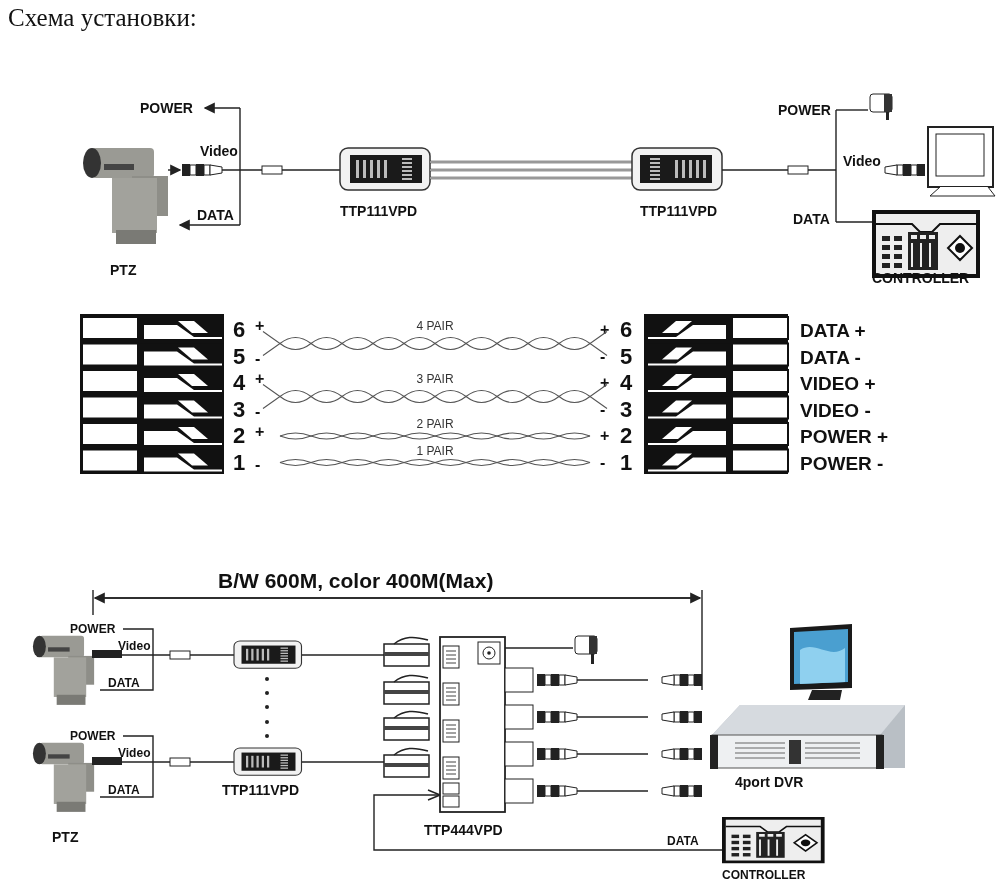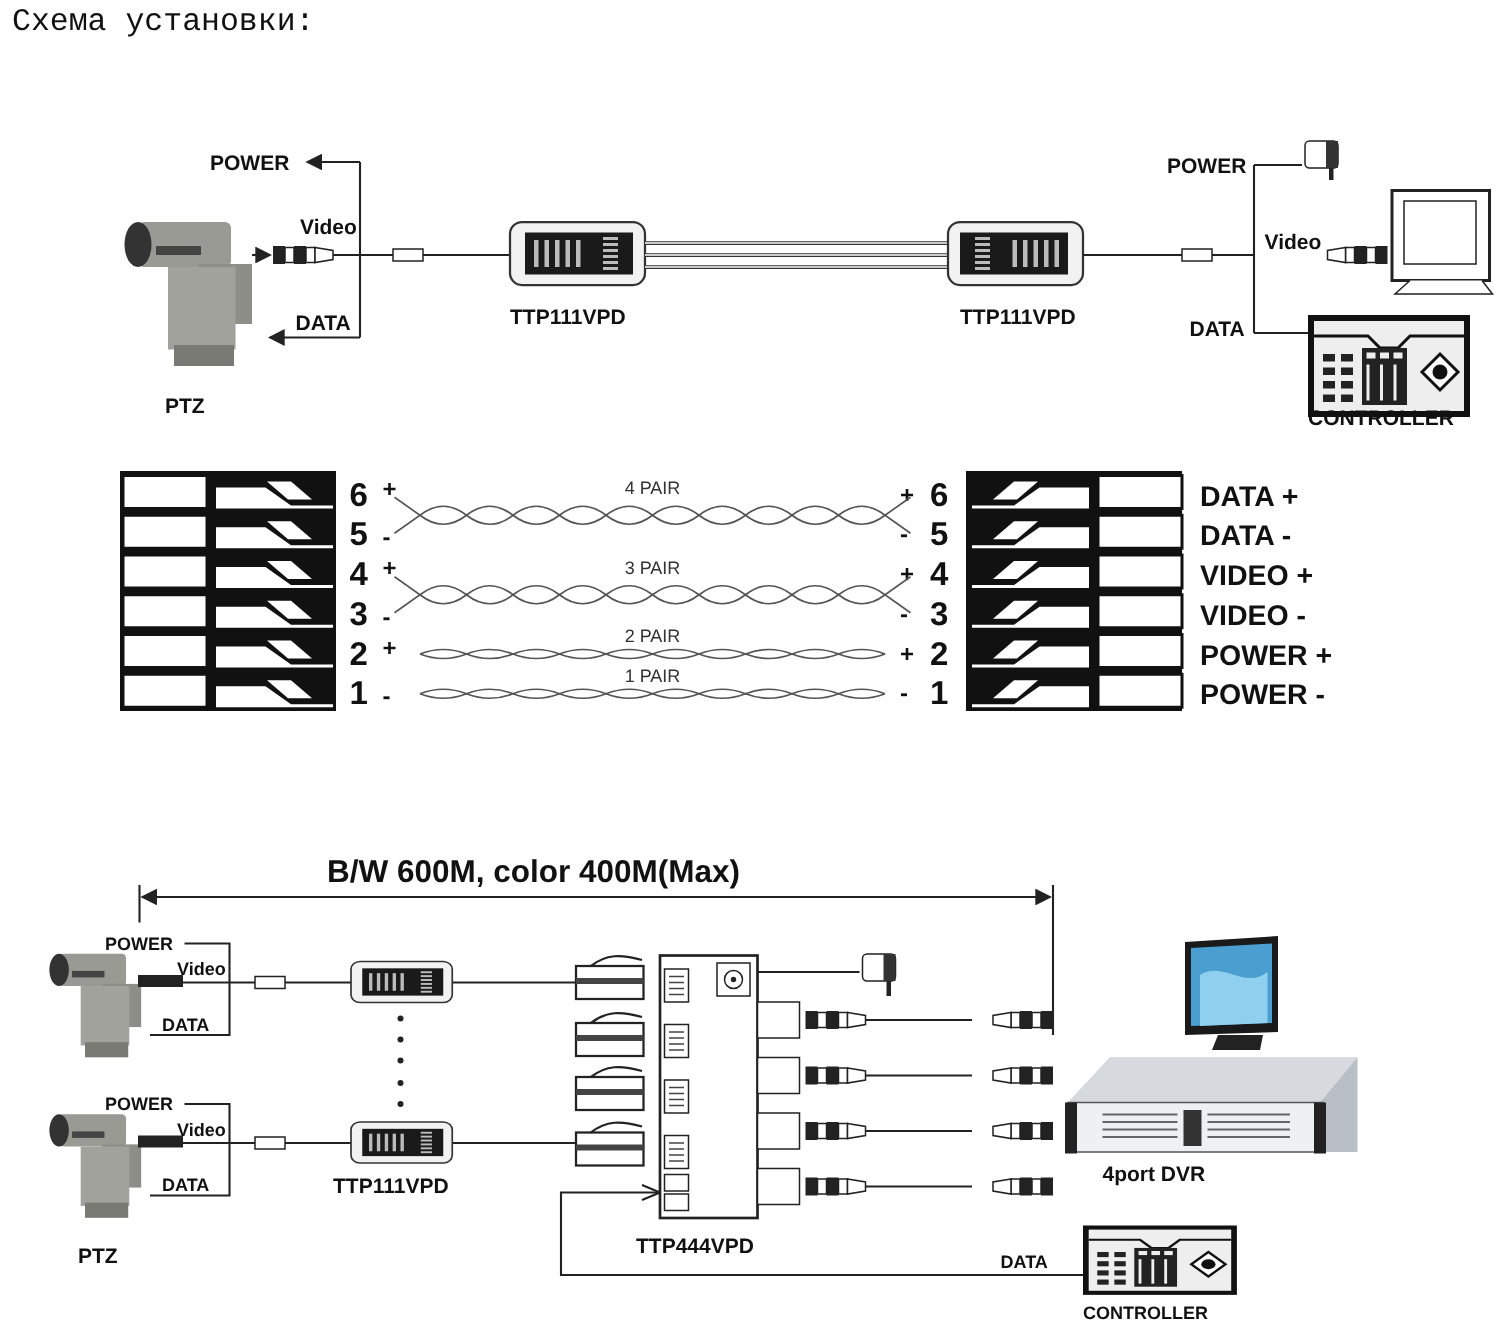--- a/index.html
+++ b/index.html
@@ -1,19 +1,19 @@
 <!DOCTYPE html>
 <html><head>
 <meta charset="utf-8">
 <style>
   html, body { margin: 0; padding: 0; background: #ffffff; }
   body { width: 1000px; height: 883px; position: relative; overflow: hidden;
          font-family: "DejaVu Sans", sans-serif; color: #111; }
-  .page-title { position: absolute; left: 8px; top: 4px; font-size: 21px;
-                font-family: Liberation Mono, monospace; color: #111; }
+  .page-title { position: absolute; left: 8px; top: 4px; font-size: 25px;
+                font-family: Liberation Serif, serif; color: #111; }
   svg text { font-family: "Liberation Sans", sans-serif; }
   .lbl { font-weight: bold; font-size: 14px; fill: #111; }
   .lbl-sm { font-weight: bold; font-size: 12px; fill: #111; }
   .lbl-cond { font-weight: bold; font-size: 19px; fill: #111; font-family: "Liberation Sans", sans-serif; }
   .lbl-big { font-weight: bold; font-size: 21px; fill: #111; }
   .pair { font-size: 12px; fill: #333; }
   .pin { font-weight: bold; font-size: 22px; fill: #111; }
   .sign { font-weight: bold; font-size: 16px; fill: #111; }
   .wire { stroke: #222; stroke-width: 1.4; fill: none; }
   .twist { stroke: #555; stroke-width: 1.1; fill: none; }

